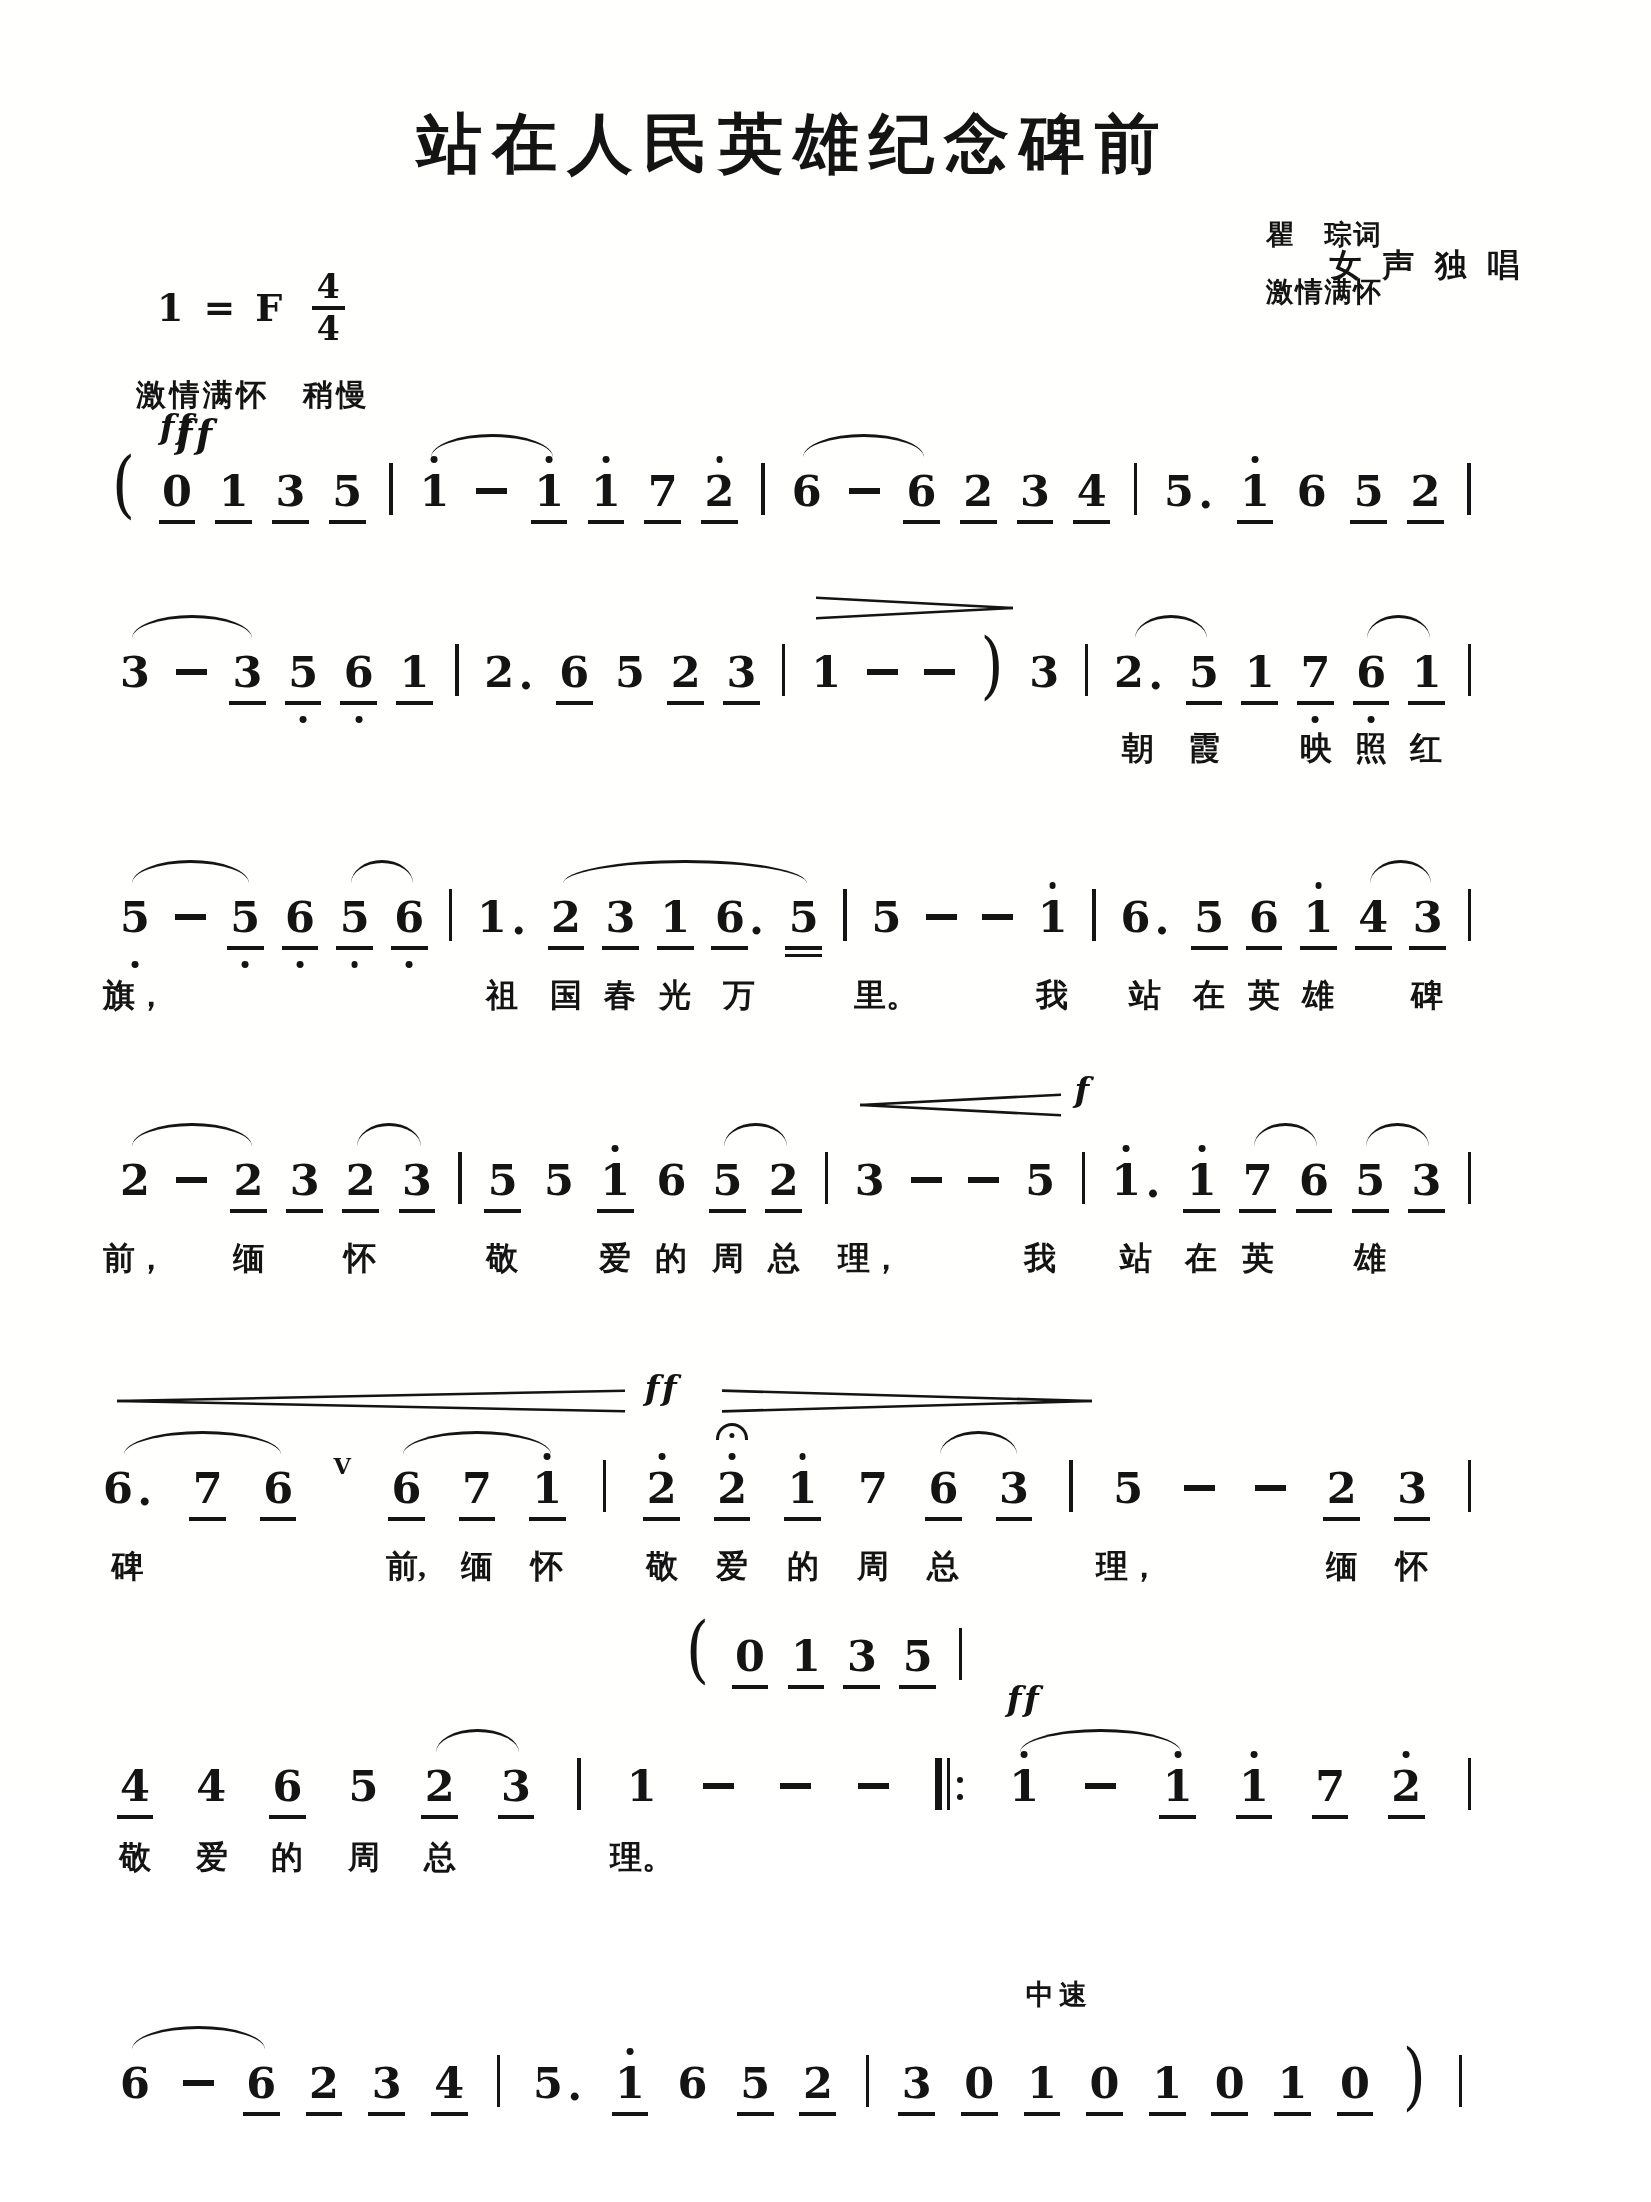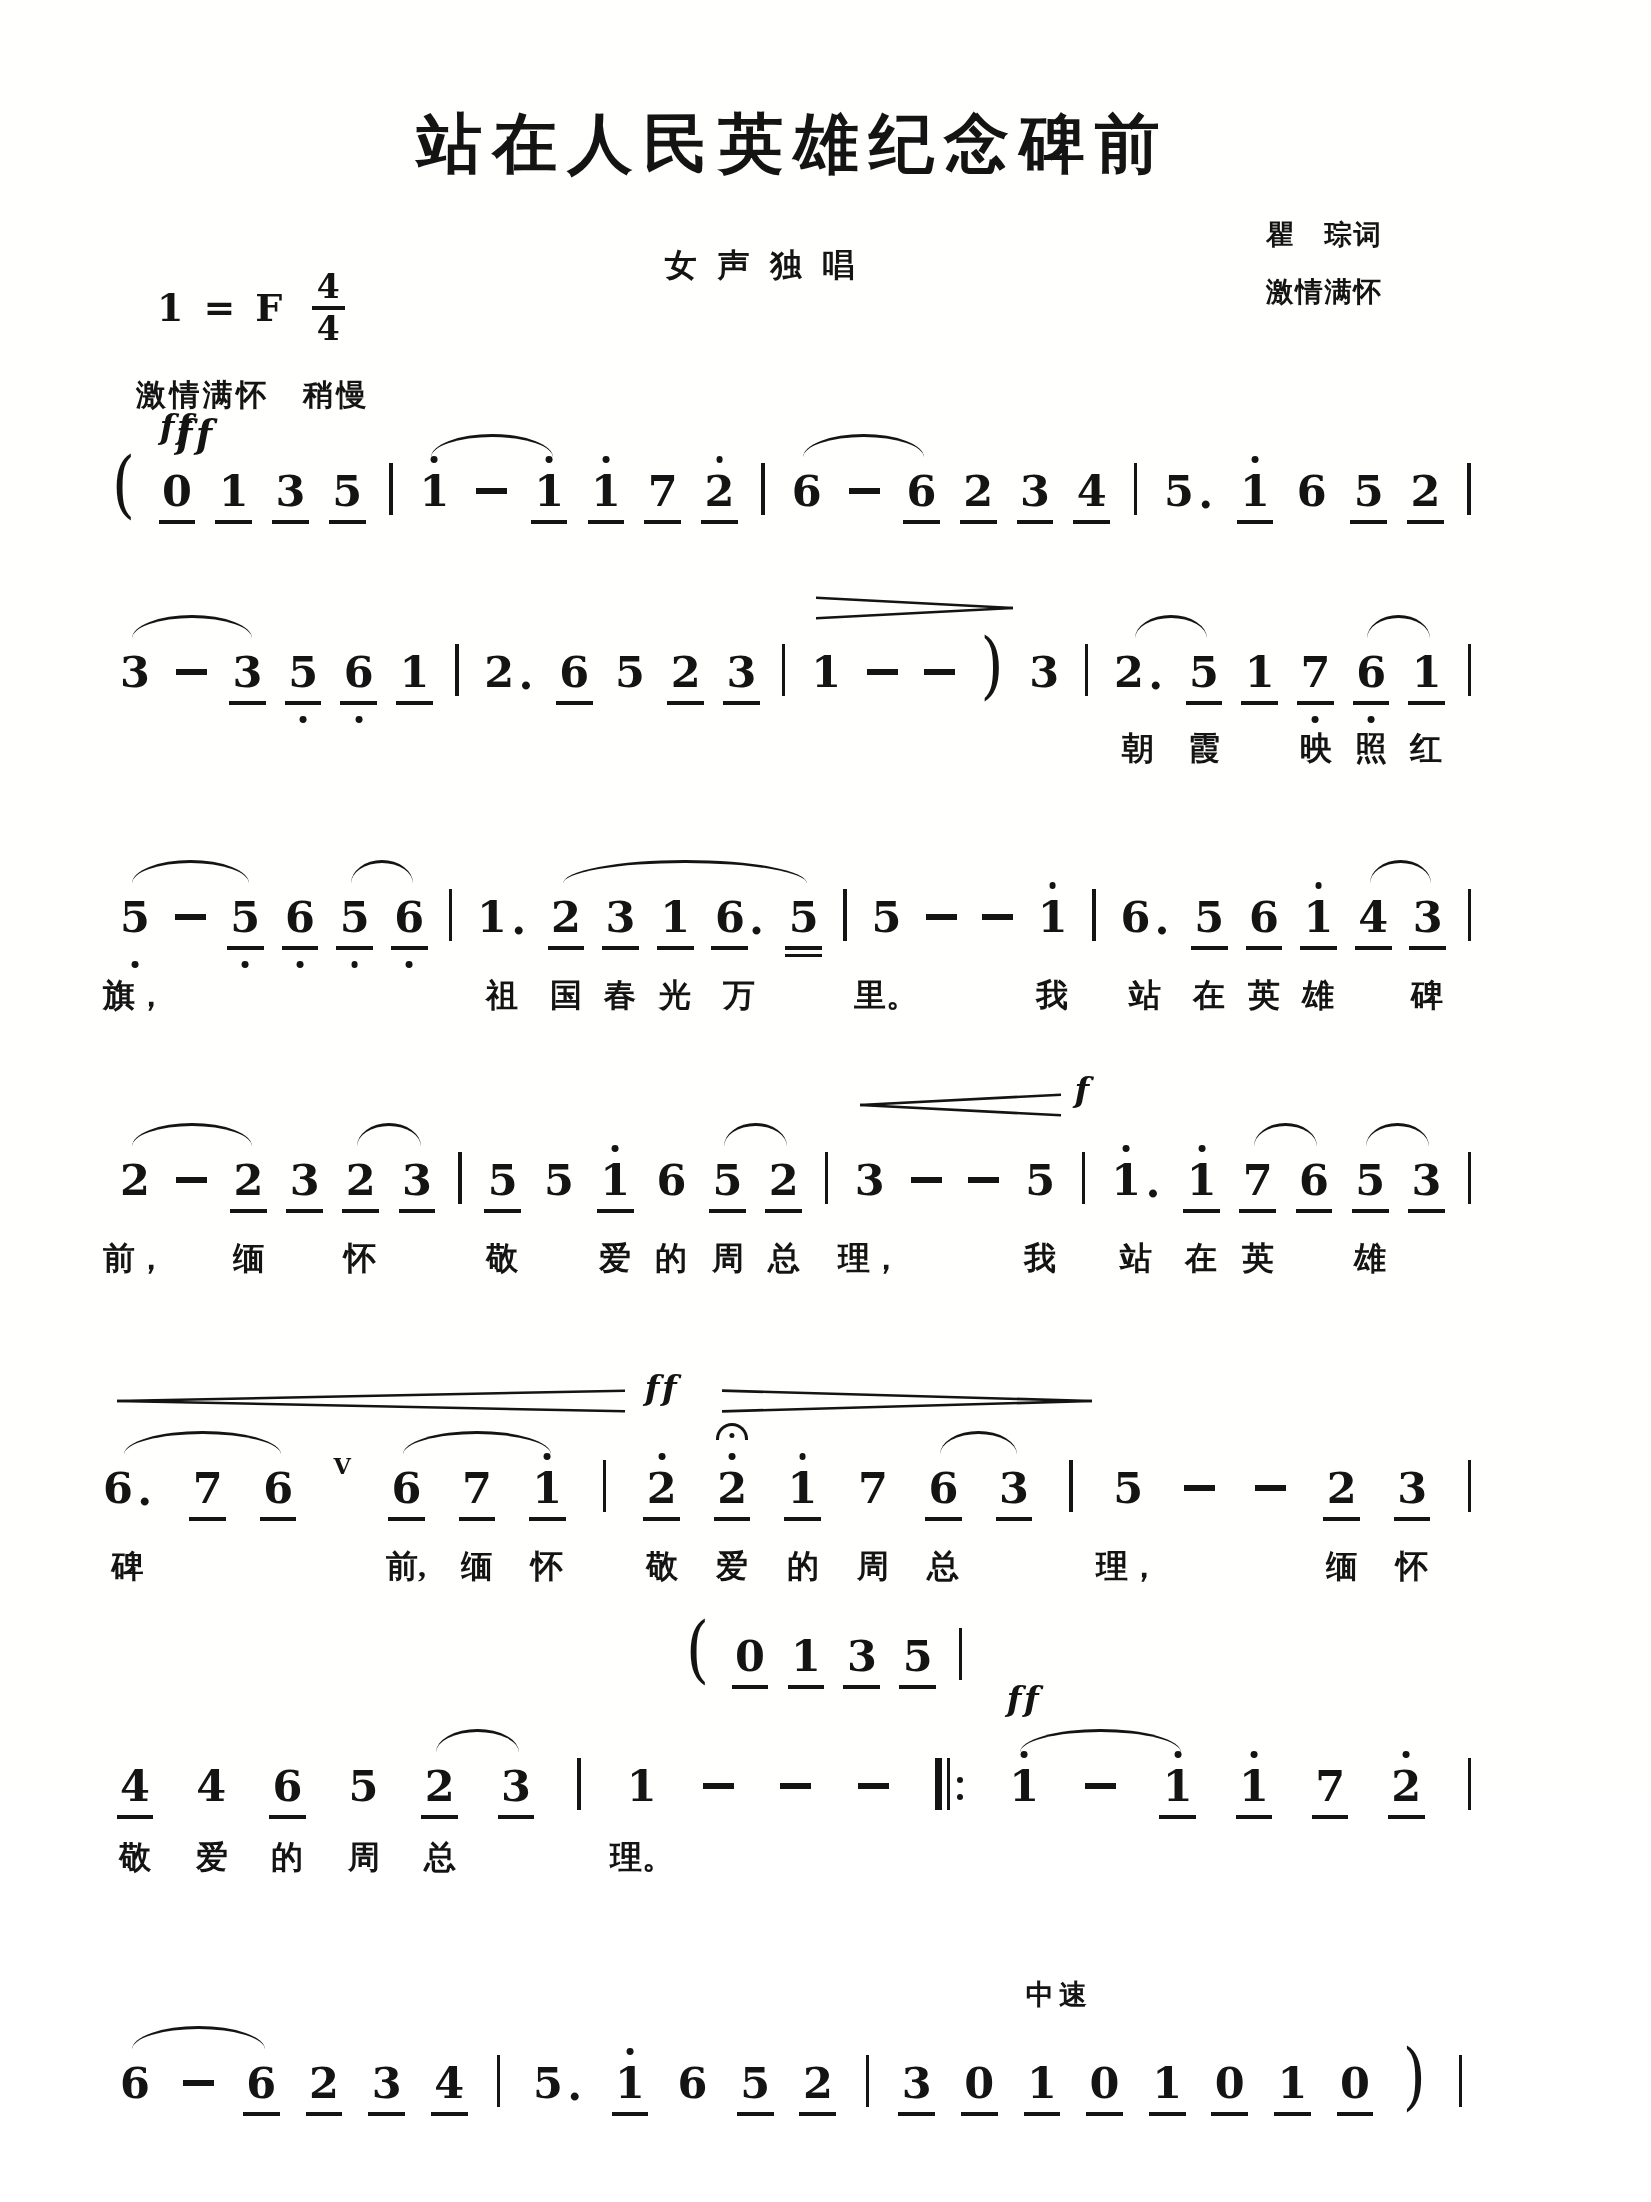--- a/index.html
+++ b/index.html
@@ -2,21 +2,21 @@
 <html style="font-size:13.8px"><head>
 <meta charset="utf-8">
 <style>
   html,body{margin:0;padding:0;}
   body{width:1652px;height:2203px;background:#ffffff;position:relative;overflow:hidden;
        font-family:"Liberation Serif",serif;color:#141414;}
   .sheet{position:absolute;left:0;top:0;width:1652px;height:1793px;background:#fffffe;}
 
   .title{position:absolute;top:100px;left:0;width:1587px;text-align:center;
          font-size:65px;font-weight:700;letter-spacing:10.3px;}
-  .subtitle{position:absolute;top:244px;left:0;width:1540px;text-align:center;
+  .subtitle{position:absolute;top:244px;left:0;width:1540px;text-align:right;
             font-size:32px;font-weight:700;letter-spacing:20.6px;}
   .credits{position:absolute;top:206px;left:1266px;font-size:27.5px;font-weight:700;
            line-height:57px;letter-spacing:1.7px;text-align:center;}
   .keysig{position:absolute;top:270px;left:157px;display:flex;align-items:center;gap:26px;}
   .keyname{font-size:38px;font-weight:700;font-family:"DejaVu Serif",serif;letter-spacing:3.4px;}
   .meter{display:inline-flex;flex-direction:column;align-items:center;line-height:1;}
   .meter b{font-size:33px;font-weight:800;font-family:"DejaVu Serif",serif;}
   .mbar{width:33px;height:4.3px;background:#141414;margin:2.6px 0;}
   .tempo{position:absolute;top:375px;left:136px;font-size:30px;font-weight:700;letter-spacing:3.4px;}
   .dynff{position:absolute;top:411px;left:176px;font-size:38px;font-style:italic;font-weight:700;

